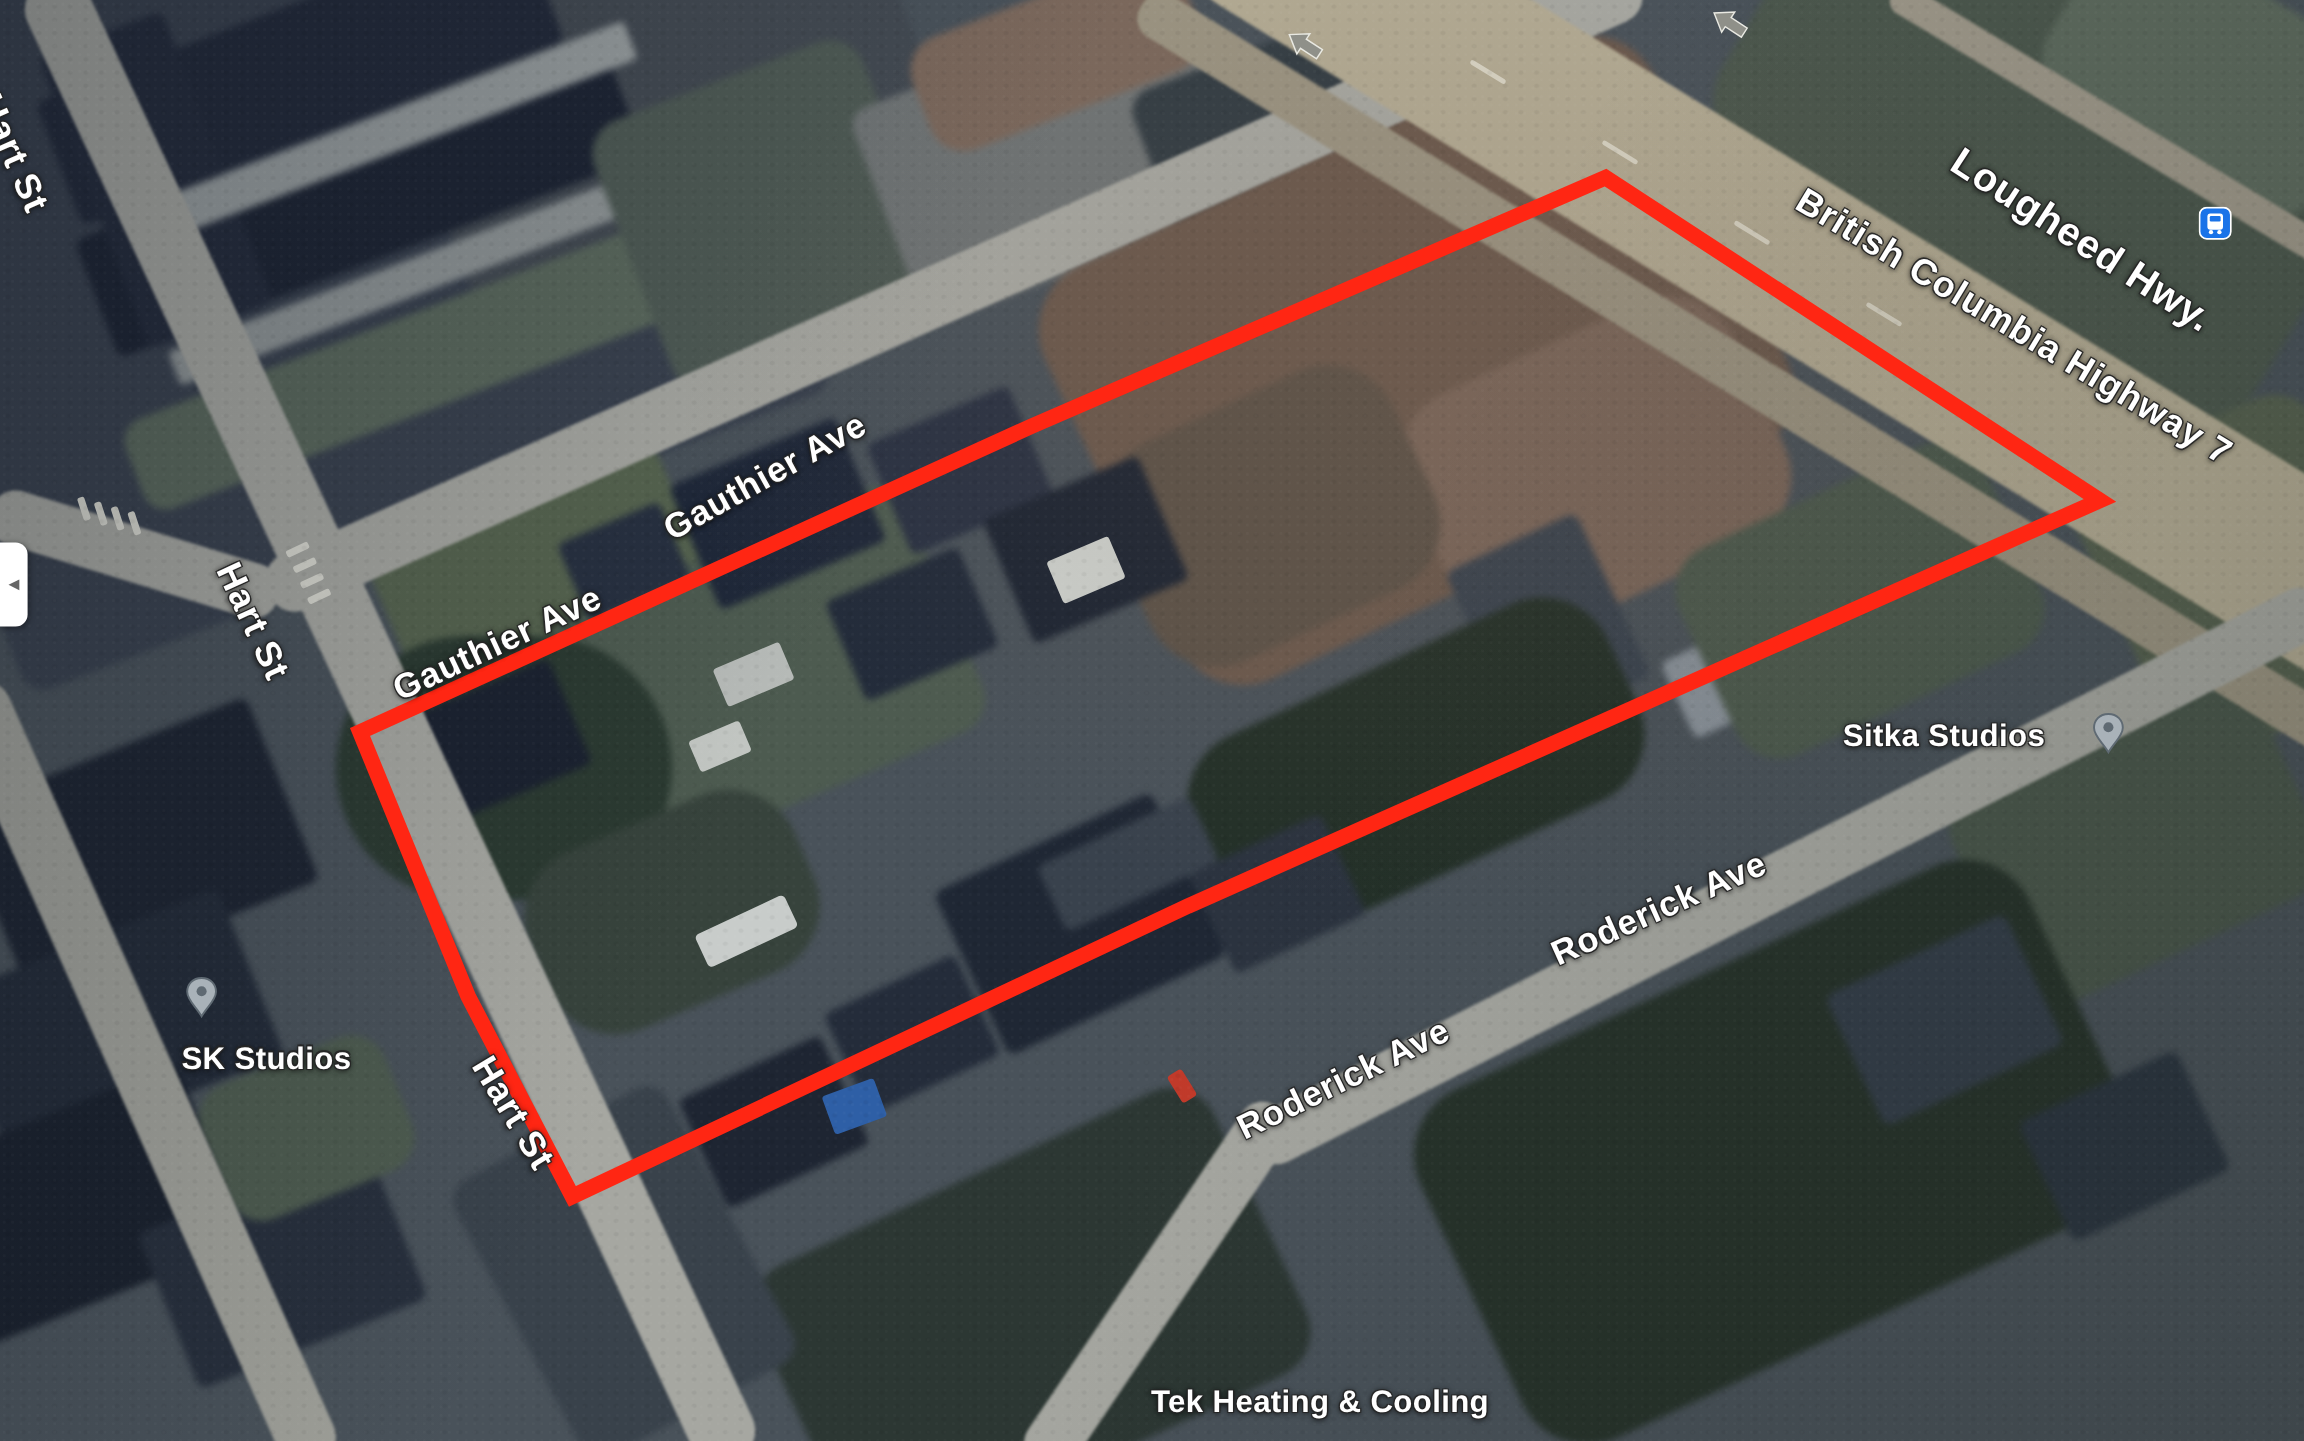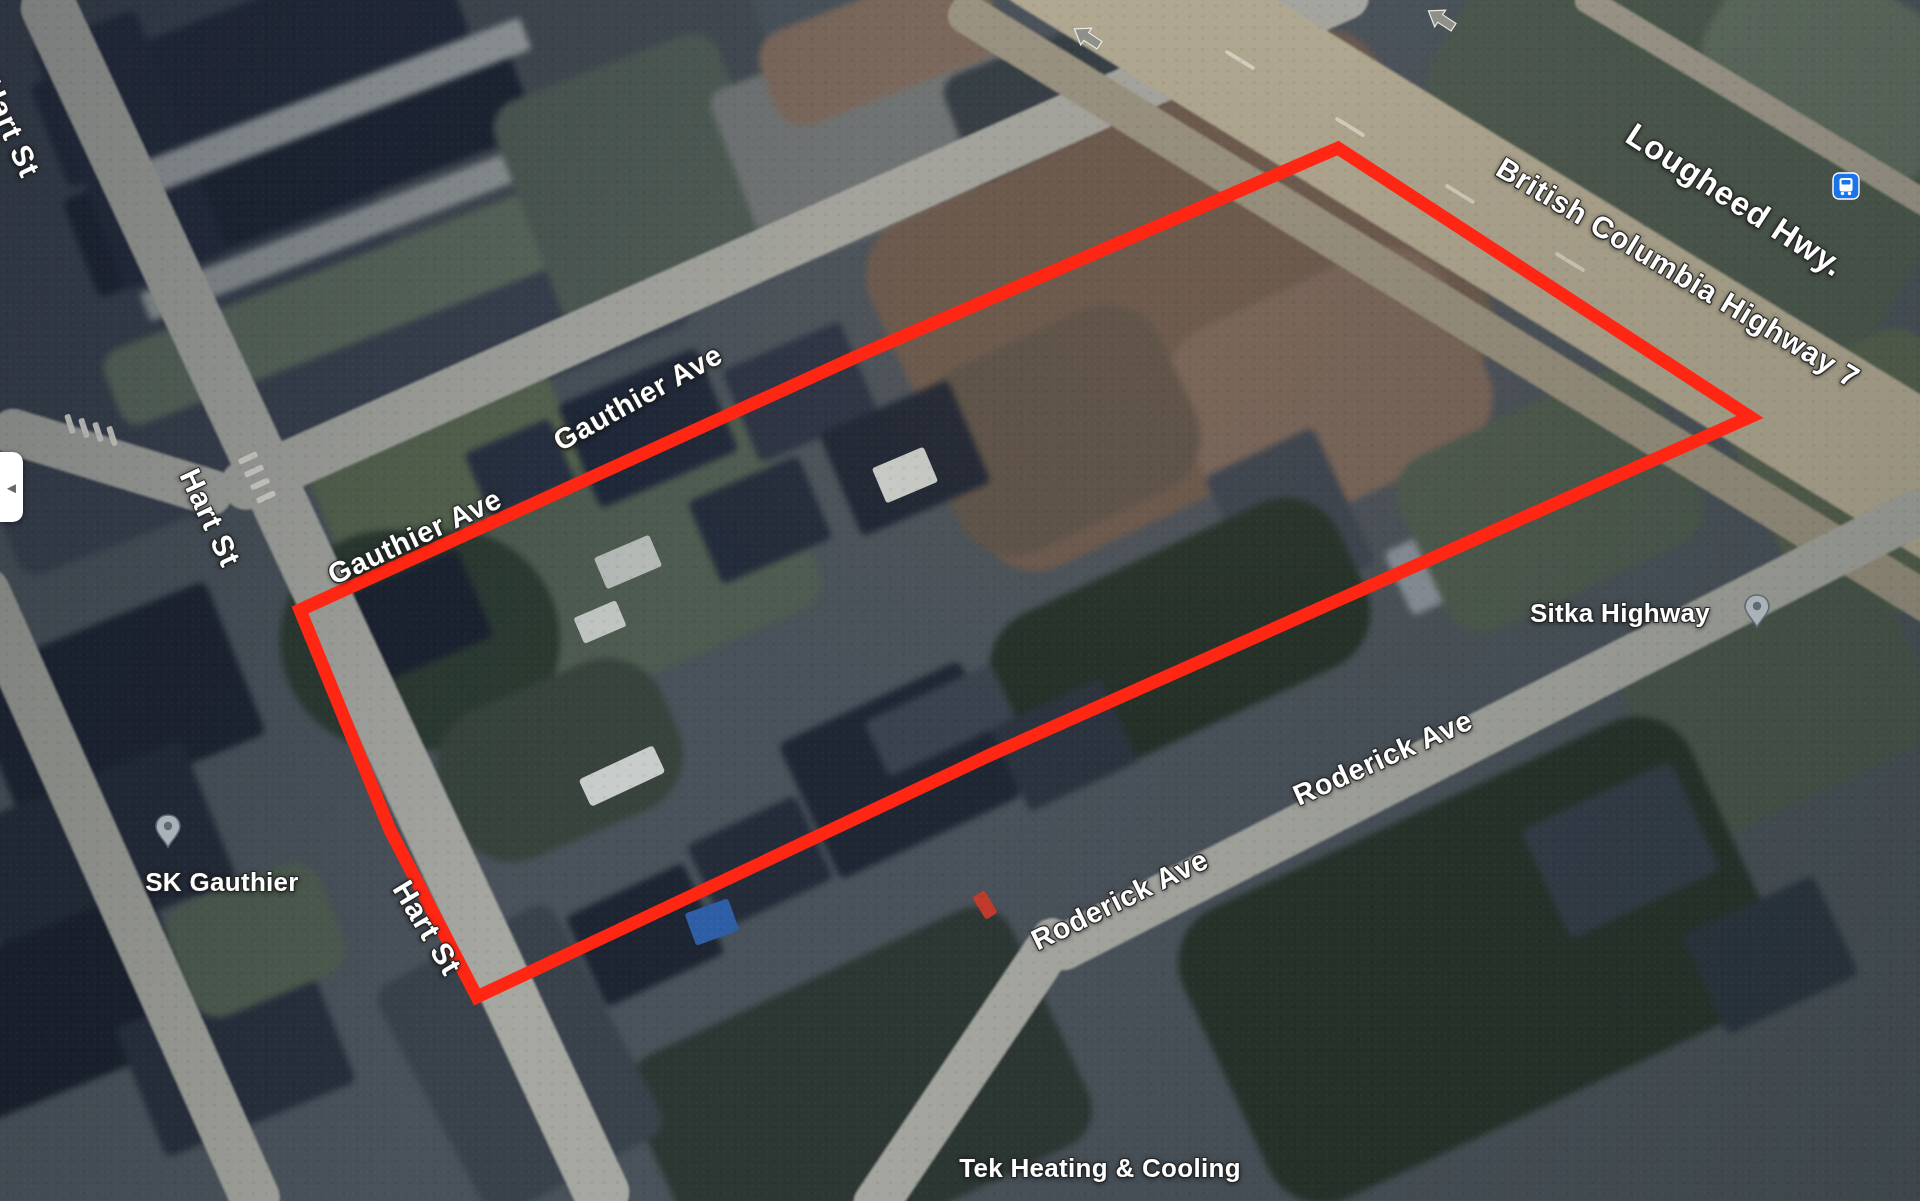--- a/index.html
+++ b/index.html
@@ -130,22 +130,22 @@
   <div id="labels" class="layer">
       <div class="street-label" style="left: 10px; top: 128px; font-size: 30px; transform: translate(-50%, -50%) rotate(66deg);">Hart St</div>
       <div class="street-label" style="left: 210px; top: 518px; font-size: 30px; transform: translate(-50%, -50%) rotate(65deg);">Hart St</div>
       <div class="street-label" style="left: 427px; top: 928px; font-size: 30px; transform: translate(-50%, -50%) rotate(59deg);">Hart St</div>
       <div class="street-label" style="left: 415px; top: 537px; font-size: 29px; transform: translate(-50%, -50%) rotate(-25deg);">Gauthier Ave</div>
       <div class="street-label" style="left: 638px; top: 398px; font-size: 29px; transform: translate(-50%, -50%) rotate(-29deg);">Gauthier Ave</div>
       <div class="street-label" style="left: 1735px; top: 200px; font-size: 33px; transform: translate(-50%, -50%) rotate(33deg);">Lougheed Hwy.</div>
       <div class="street-label" style="left: 1678px; top: 273px; font-size: 30px; transform: translate(-50%, -50%) rotate(31deg);">British Columbia Highway 7</div>
       <div class="street-label" style="left: 1383px; top: 758px; font-size: 29px; transform: translate(-50%, -50%) rotate(-24deg);">Roderick Ave</div>
       <div class="street-label" style="left: 1120px; top: 900px; font-size: 29px; transform: translate(-50%, -50%) rotate(-26deg);">Roderick Ave</div>
-      <div class="poi-label" style="left: 1620px; top: 613px; font-size: 26px; transform: translate(-50%, -50%);">Sitka Highway</div>
-      <div class="poi-label" style="left: 222px; top: 882px; font-size: 26px; transform: translate(-50%, -50%);">SK Gauthier</div>
+      <div class="poi-label" style="left: 1620px; top: 613px; font-size: 26px; transform: translate(-50%, -50%);">Sitka Studios</div>
+      <div class="poi-label" style="left: 222px; top: 882px; font-size: 26px; transform: translate(-50%, -50%);">SK Studios</div>
       <div class="poi-label" style="left: 1100px; top: 1168px; font-size: 26px; transform: translate(-50%, -50%);">Tek Heating &amp; Cooling</div>
     </div>
   <div id="pins" class="layer">
       <svg width="30" height="38" viewBox="-15 -19 30 38" class="pin-svg" style="left: 1742px; top: 591px;">
         <path d="M0,-15 C7.5,-15 12,-9.5 12,-3.5 C12,3.5 4.5,9 0,17 C-4.5,9 -12,3.5 -12,-3.5 C-12,-9.5 -7.5,-15 0,-15 Z" fill="#a9b2b9" stroke="#5f6a73" stroke-width="1.6"></path>
         <circle cx="0" cy="-4" r="4.2" fill="#5f6a73"></circle>
       </svg>
       <svg width="30" height="38" viewBox="-15 -19 30 38" class="pin-svg" style="left: 153px; top: 811px;">
         <path d="M0,-15 C7.5,-15 12,-9.5 12,-3.5 C12,3.5 4.5,9 0,17 C-4.5,9 -12,3.5 -12,-3.5 C-12,-9.5 -7.5,-15 0,-15 Z" fill="#a9b2b9" stroke="#5f6a73" stroke-width="1.6"></path>
         <circle cx="0" cy="-4" r="4.2" fill="#5f6a73"></circle>

